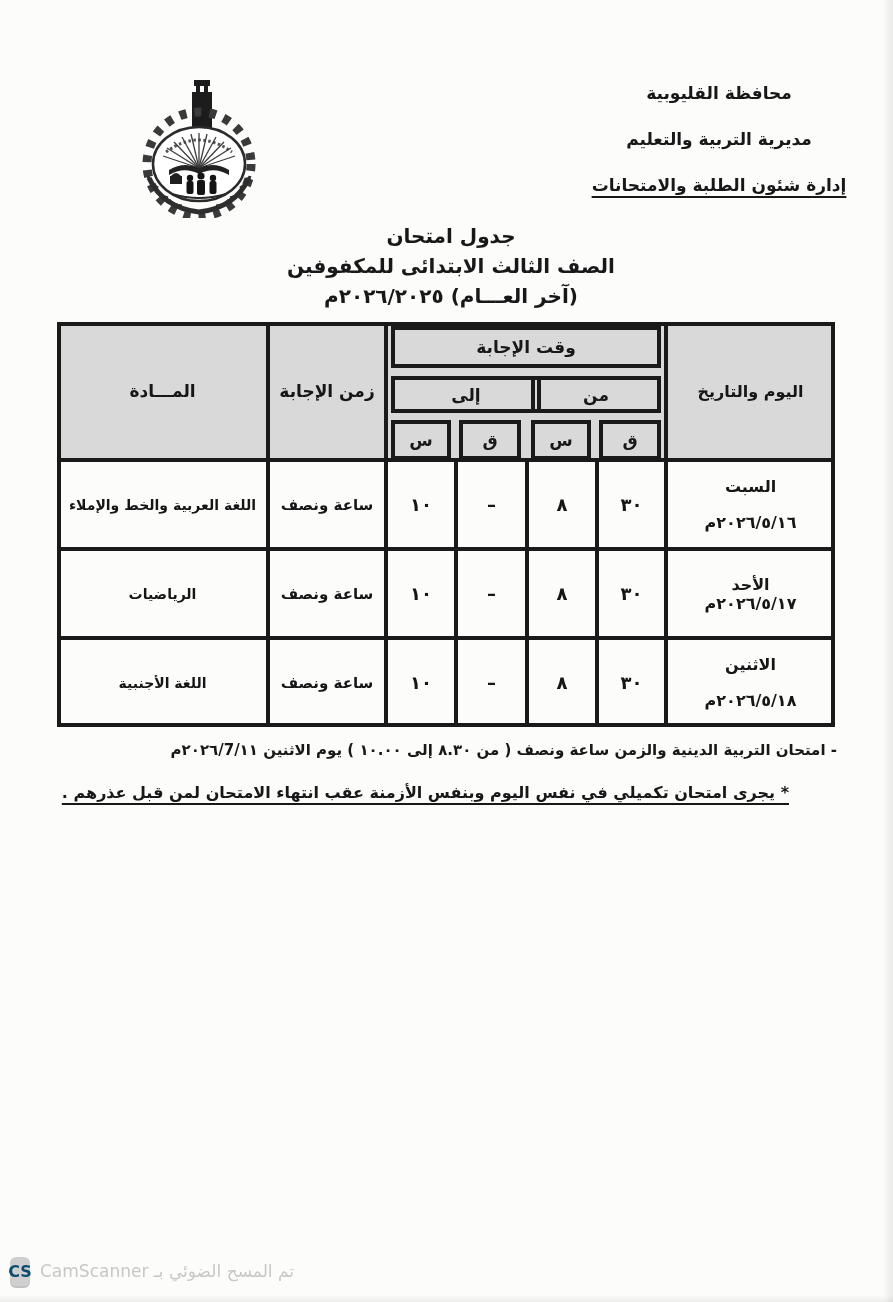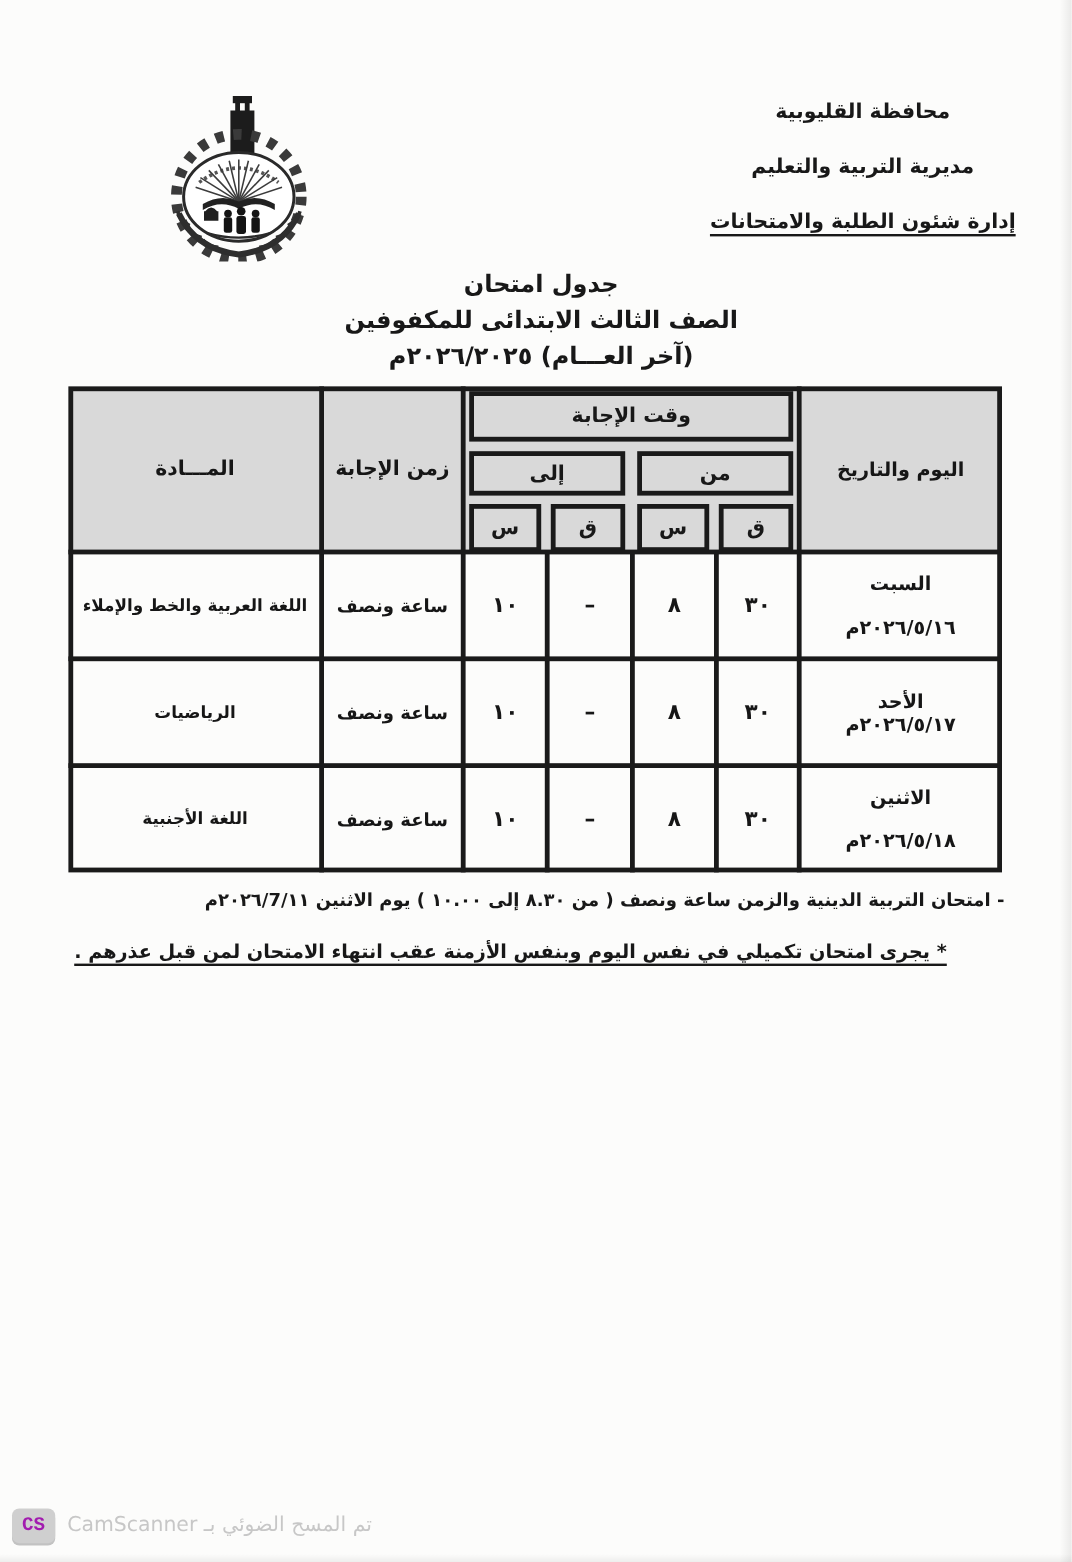--- a/index.html
+++ b/index.html
@@ -51,25 +51,24 @@
   }
   .footnote2{
     top:783px;right:104px;direction:rtl;font-weight:bold;font-size:16px;white-space:nowrap;
     text-decoration:underline;text-underline-offset:5px;text-decoration-thickness:2px;
   }
   
   .scan-footer{
     left:10px;top:1254px;height:34px;display:flex;align-items:center;gap:10px;
   }
   .cs-badge{
-    width:36px;height:29px;border-radius:6px;background:#cfcfcf;
-    color:#a21caf;font-weight:bold;font-size:16px;
+    width:20px;height:29px;border-radius:6px;background:#cfcfcf;
+    color:#0c4a6e;font-weight:bold;font-size:16px;
     display:flex;align-items:center;justify-content:center;
     box-shadow:0 2px 0 #c2c2c2;
-    font-family:Liberation Mono, monospace;
   }
   .scan-text{color:#c7c7c7;font-size:17px;direction:rtl;white-space:nowrap;}
   
   .edge-right{right:0;top:0;width:10px;height:1302px;background:linear-gradient(to left,rgba(0,0,0,0.07),rgba(0,0,0,0));}
   .edge-bottom{left:0;bottom:0;width:893px;height:7px;background:linear-gradient(to top,rgba(0,0,0,0.06),rgba(0,0,0,0));}
 </style>
 </head>
 <body>
 
 <div class="abs org-block">
@@ -131,21 +130,21 @@
 
 <div class="abs sched">
   <div class="abs thead-bg"></div>
 
   <div class="cell hdr" style="left:0;top:0;width:211px;height:138px;">المـــادة</div>
   <div class="cell hdr" style="left:211px;top:0;width:118px;height:138px;">زمن الإجابة</div>
   <div class="cell hdr daycell" style="left:609px;top:0;width:169px;height:138px;justify-content:center;">اليوم والتاريخ</div>
 
   <div class="abs" style="left:329px;top:0;width:280px;height:138px;">
     <div class="box hdr" style="left:5px;top:4px;width:270px;height:42px;">وقت الإجابة</div>
-    <div class="box hdr" style="left:5px;top:54px;width:130px;height:37px;">إلى</div>
+    <div class="box hdr" style="left:5px;top:54px;width:150px;height:37px;">إلى</div>
     <div class="box hdr" style="left:145px;top:54px;width:130px;height:37px;">من</div>
     <div class="box hdr" style="left:5px;top:98px;width:60px;height:40px;">س</div>
     <div class="box hdr" style="left:73px;top:98px;width:62px;height:40px;">ق</div>
     <div class="box hdr" style="left:145px;top:98px;width:60px;height:40px;">س</div>
     <div class="box hdr" style="left:213px;top:98px;width:62px;height:40px;">ق</div>
   </div>
 
   <div class="abs vline" style="left:209px;top:0;width:4px;height:405px;"></div>
   <div class="abs vline" style="left:327px;top:0;width:4px;height:405px;"></div>
   <div class="abs vline" style="left:607px;top:0;width:4px;height:405px;"></div>

